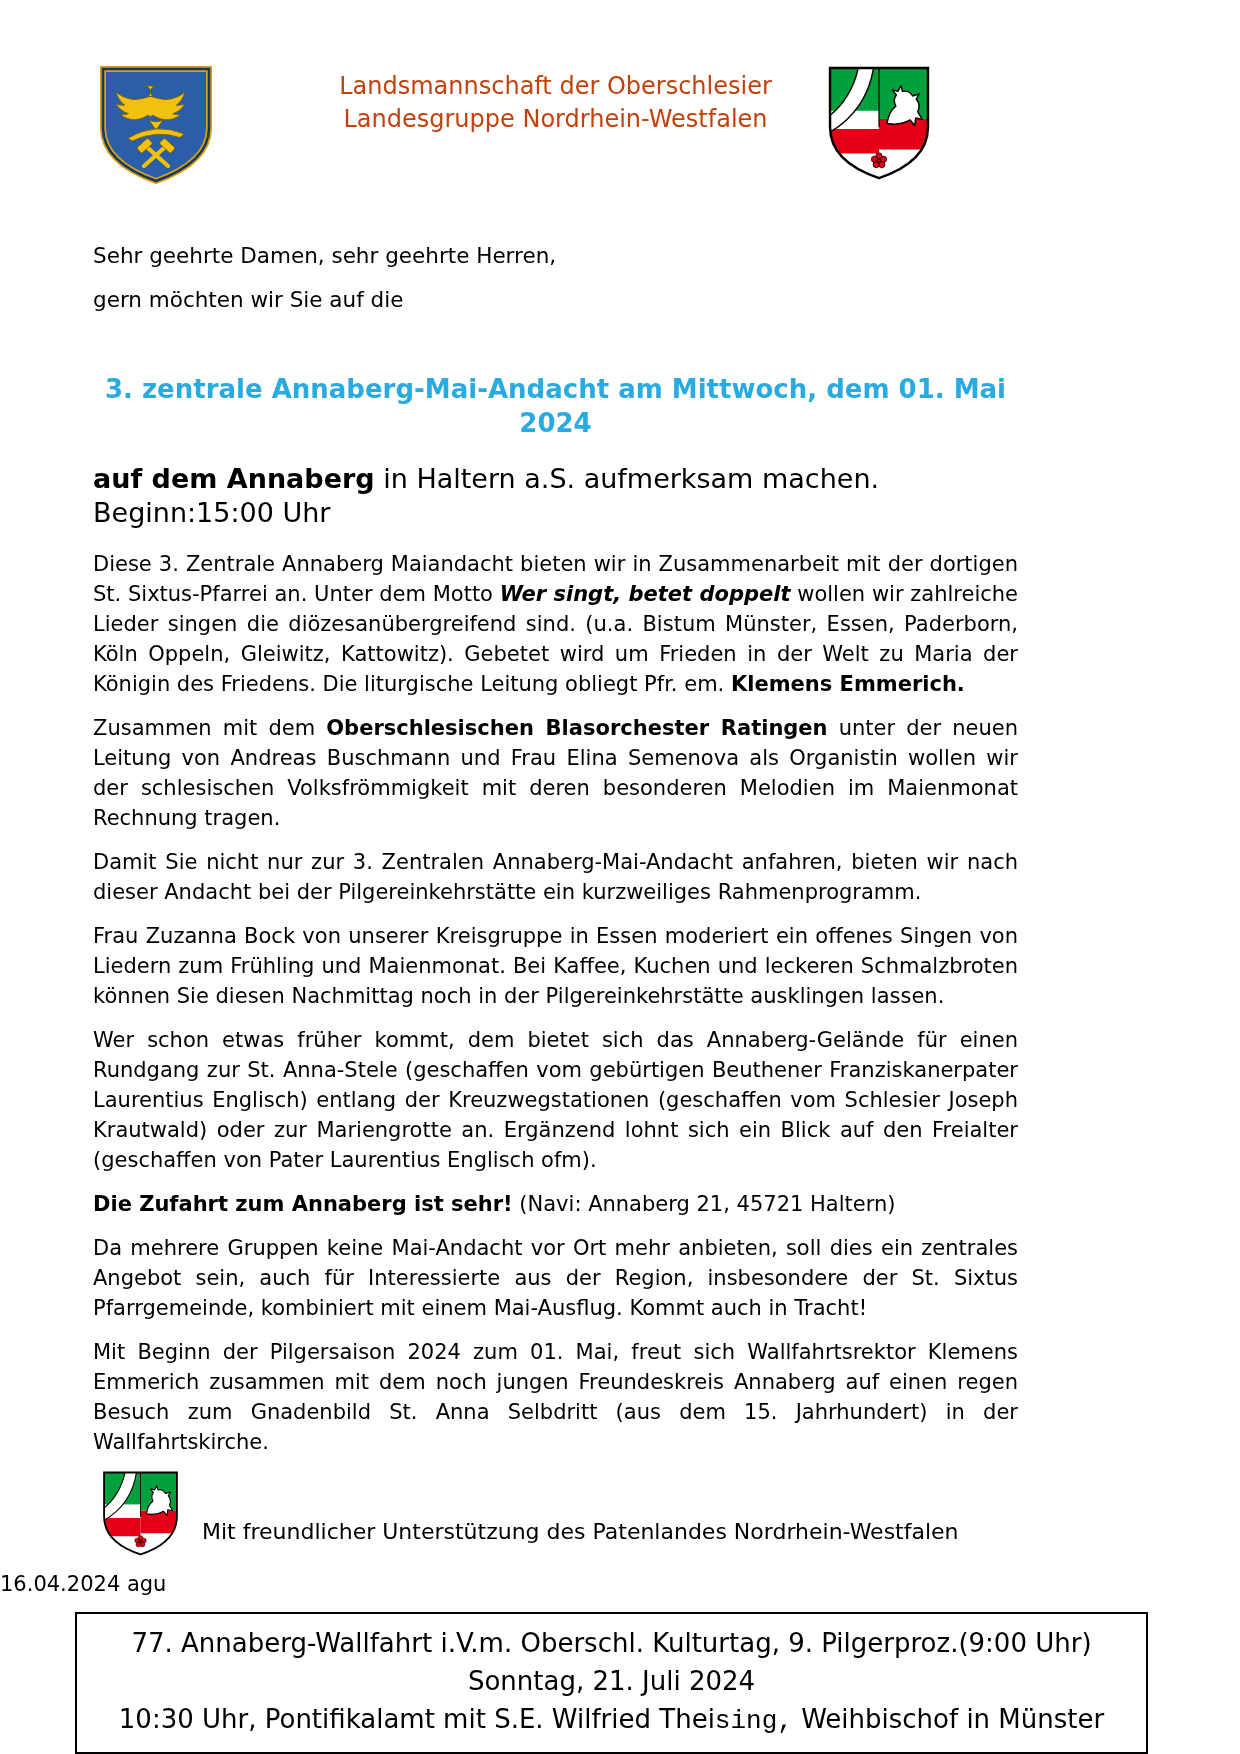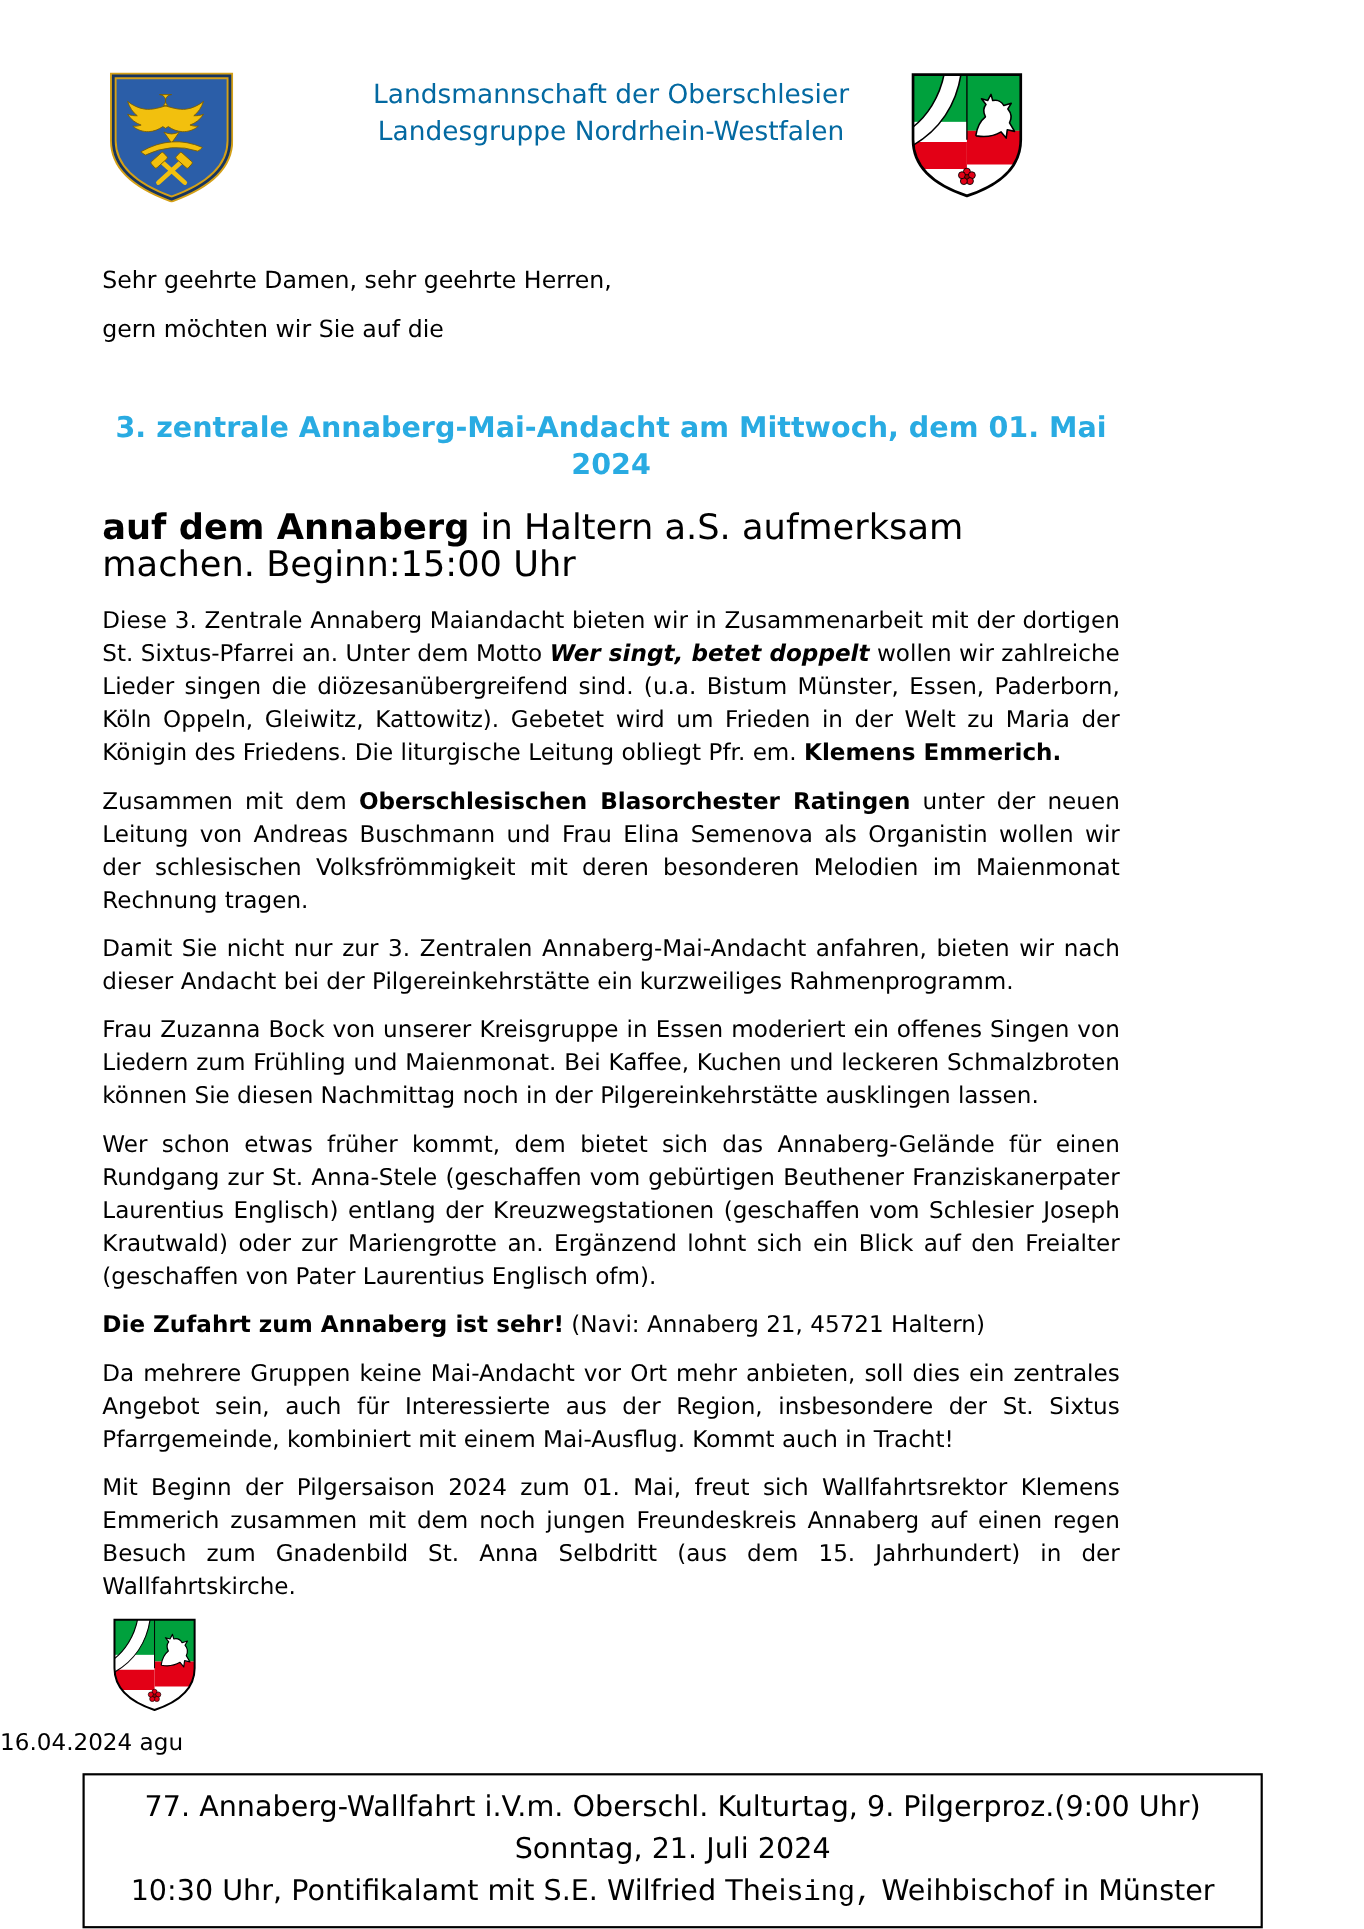--- a/index.html
+++ b/index.html
@@ -11,33 +11,33 @@
     font-family:"DejaVu Sans","Liberation Sans",sans-serif;
     color:#000;
     overflow:hidden;
   }
   
   .header { position:relative; height:186px; }
   .crest-left  { position:absolute; left:100px; top:66px; }
   .crest-right { position:absolute; left:828px; top:64px; }
   .org-block {
     position:absolute; left:93px; top:70px; width:925px;
-    text-align:center; color:#0369a1;
+    text-align:center; color:#c2410c;
     font-size:24px; line-height:33px; font-weight:500;
   }
   
   .content { margin-left:93px; width:925px; }
   .sal { font-size:21.5px; line-height:28px; margin:0; }
   .sal-1 { margin-top:56px; }
   .sal-2 { margin-top:16px; }
   .main-title {
     margin:58px 0 0 0; text-align:center;
     color:#29abe2; font-weight:bold; font-size:26px; line-height:34px;
   }
-  .subtitle { margin:22px 0 0 0; font-size:32px; line-height:34px; }
+  .subtitle { margin:22px 0 0 0; font-size:27px; line-height:34px; }
   .b { font-weight:bold; }
   .i { font-style:italic; }
   .alt { font-family:Liberation Mono, monospace; }
   .body-paragraphs { margin-top:19px; }
   .body-p {
     font-size:21px; line-height:30px; text-align:justify;
     margin:0 0 14px 0;
   }
   
   .support-row {
@@ -141,20 +141,21 @@
         <p class="body-p"><span>Da mehrere Gruppen keine Mai-Andacht vor Ort mehr anbieten, soll dies ein zentrales Angebot sein, auch für Interessierte aus der Region, insbesondere der St. Sixtus Pfarrgemeinde, kombiniert mit einem Mai-Ausflug. Kommt auch in Tracht!</span></p>
         <p class="body-p"><span>Mit Beginn der Pilgersaison 2024 zum 01. Mai, freut sich Wallfahrtsrektor Klemens Emmerich zusammen mit dem noch jungen Freundeskreis Annaberg auf einen regen Besuch zum Gnadenbild St. Anna Selbdritt (aus dem 15. Jahrhundert) in der Wallfahrtskirche.</span></p>
       </div>
 
   </div>
 
   <div class="support-row">
     <svg width="95" height="85" viewBox="0 0 100 112">
         <use href="#nrw-crest"></use>
       </svg>
+    <p class="support-text">Mit freundlicher Unterstützung des Patenlandes Nordrhein-Westfalen</p>
   </div>
 
   <p class="date-line">16.04.2024 agu</p>
 
   <div class="event-box">
     <p class="event-line">77. Annaberg-Wallfahrt i.V.m. Oberschl. Kulturtag, 9. Pilgerproz.(9:00 Uhr)</p>
     <p class="event-line">Sonntag, 21. Juli 2024</p>
     <p class="event-line"><span>10:30 Uhr, Pontifikalamt mit S.E. Wilfried Thei</span><span class="alt">sing,</span><span> Weihbischof in Münster</span></p>
   </div>
 

